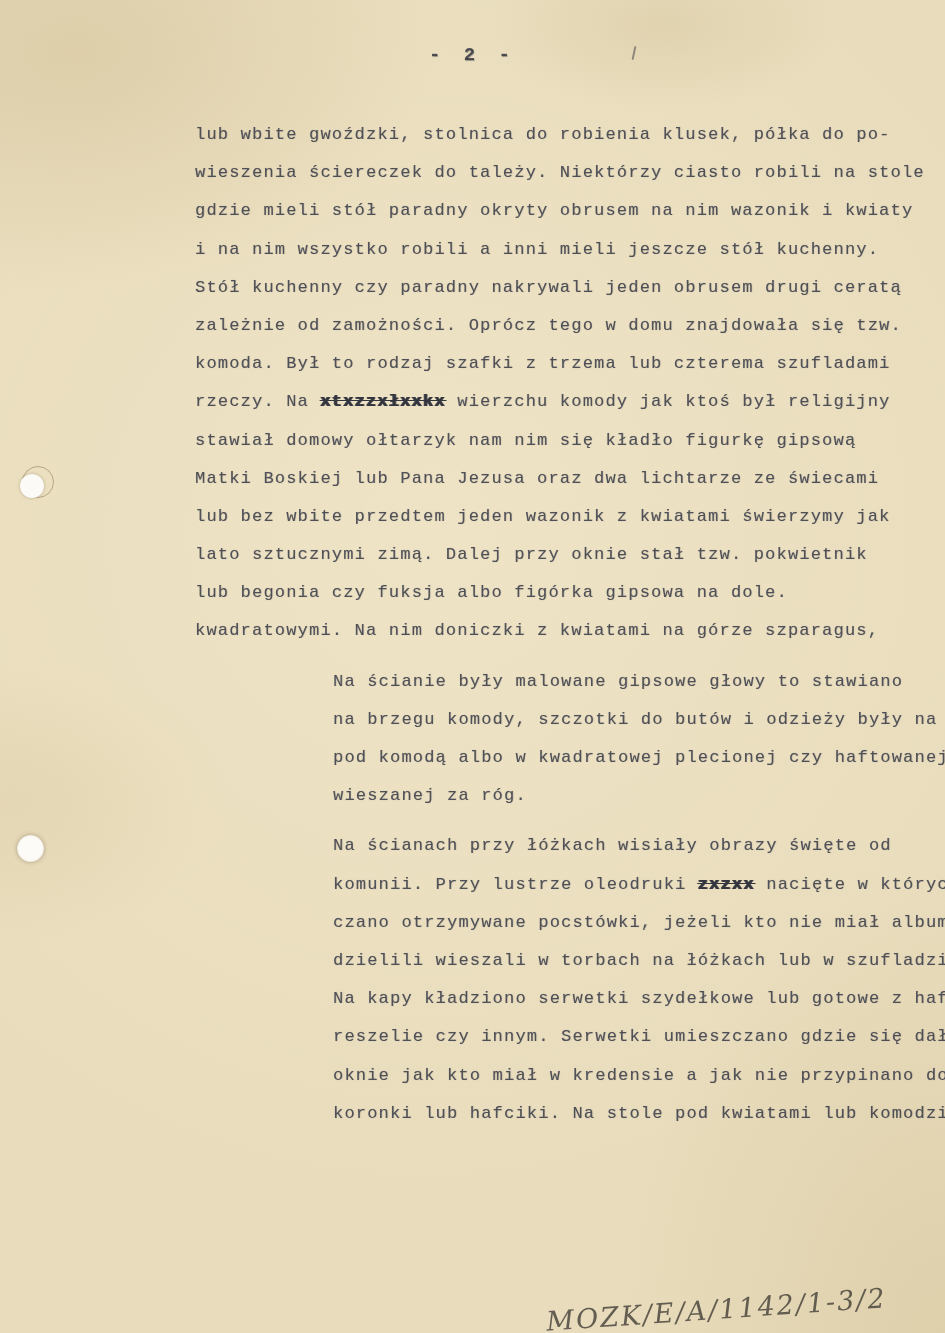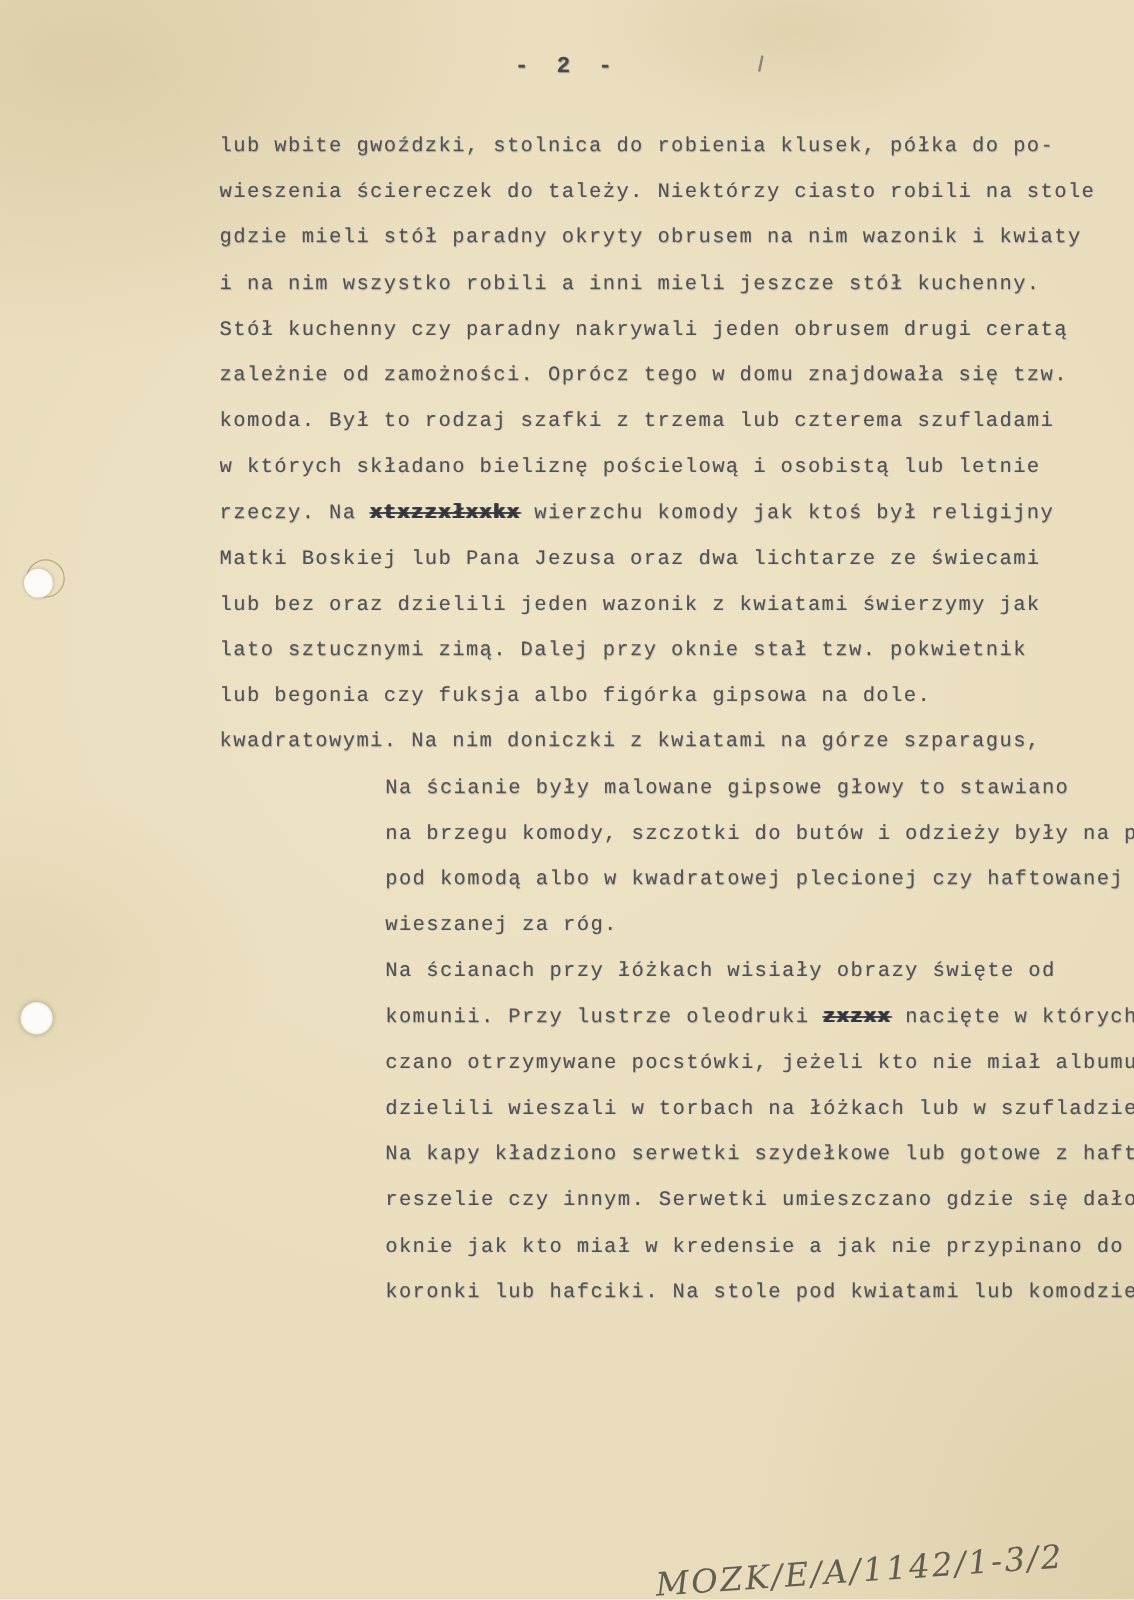--- a/index.html
+++ b/index.html
@@ -39,21 +39,21 @@
   .text-body {
     position: absolute;
     left: 183px;
     top: 104px;
     width: 742px;
     font-size: 17px;
     letter-spacing: 1.2px;
     color: rgba(62,64,75,0.85);
     text-shadow: 0.4px 0.4px 0.9px rgba(62,64,75,0.40);
   }
-  .paragraph { margin: 0; }
+  .paragraph { margin: 12px; }
   .paragraph.indented { text-indent: 138px; }
   .line {
     line-height: 38.2px;
     height: 38.2px;
     white-space: nowrap;
   }
   .struck {
     text-decoration: line-through;
     font-weight: 700;
     color: rgba(50,52,62,0.92);
@@ -122,24 +122,24 @@
 
 <div class="text-body">
     <div class="paragraph">
       <div class="line">lub wbite gwoźdzki, stolnica do robienia klusek, półka do po-</div>
       <div class="line">wieszenia ściereczek do tależy. Niektórzy ciasto robili na stole</div>
       <div class="line">gdzie mieli stół paradny okryty obrusem na nim wazonik i kwiaty</div>
       <div class="line">i na nim wszystko robili a inni mieli jeszcze stół kuchenny.</div>
       <div class="line">Stół kuchenny czy paradny nakrywali jeden obrusem drugi ceratą</div>
       <div class="line">zależnie od zamożności. Oprócz tego w domu znajdowała się tzw.</div>
       <div class="line">komoda. Był to rodzaj szafki z trzema lub czterema szufladami</div>
-      <div class="line">w których składano bieliznę pościelową i osobistą lub letnie</div>
       <div class="line">rzeczy. Na <span class="struck">xtxzzxłxxkx</span> wierzchu komody jak ktoś był religijny</div>
+      <div class="line">stawiał domowy ołtarzyk nam nim się kładło figurkę gipsową</div>
       <div class="line">Matki Boskiej lub Pana Jezusa oraz dwa lichtarze ze świecami</div>
-      <div class="line">lub bez oraz dzielili jeden wazonik z kwiatami świerzymy jak</div>
+      <div class="line">lub bez wbite przedtem jeden wazonik z kwiatami świerzymy jak</div>
       <div class="line">lato sztucznymi zimą. Dalej przy oknie stał tzw. pokwietnik</div>
       <div class="line">lub begonia czy fuksja albo figórka gipsowa na dole.</div>
       <div class="line">kwadratowymi. Na nim doniczki z kwiatami na górze szparagus,</div>
     </div>
     <div class="paragraph indented">
       <div class="line">Na ścianie były malowane gipsowe głowy to stawiano</div>
       <div class="line">na brzegu komody, szczotki do butów i odzieży były na podłodze</div>
       <div class="line">pod komodą albo w kwadratowej plecionej czy haftowanej torbie</div>
       <div class="line">wieszanej za róg.</div>
     </div>

